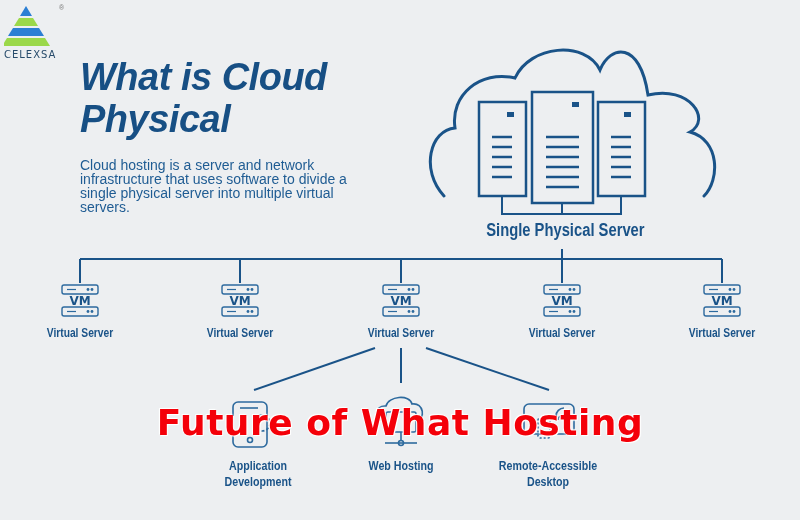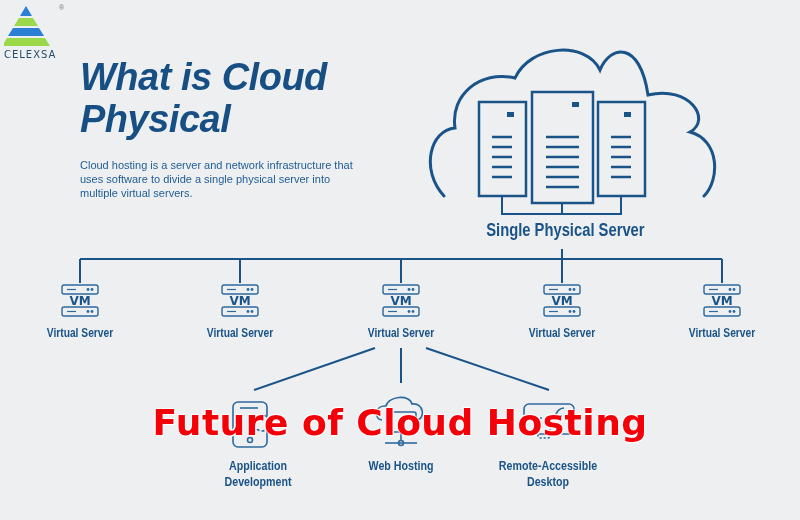--- a/index.html
+++ b/index.html
@@ -2,21 +2,21 @@
 <html><head>
 <meta charset="utf-8">
 <style>
   html, body { margin: 0; padding: 0; }
   body { width: 800px; height: 520px; background: #edeff1; position: relative; overflow: hidden; font-family: "Liberation Sans", sans-serif; color: #1a5388; }
   .abs { position: absolute; }
   #logo { left: 4px; top: 4px; width: 62px; height: 60px; }
   .brand { position: absolute; left: 0; top: 45px; font-size: 10px; letter-spacing: 1px; color: #274b6b; font-family: "DejaVu Sans", sans-serif; }
   .reg { position: absolute; left: 55px; top: 0; font-size: 7px; color: #777; }
   .title { left: 80px; top: 56px; font-size: 38px; font-weight: bold; font-style: italic; line-height: 42px; color: #174f84; letter-spacing: -0.5px; }
-  .desc { left: 80px; top: 158px; width: 280px; font-size: 11px; line-height: 14px; color: #1f5c93; }
+  .desc { left: 80px; top: 158px; width: 280px; font-size: 14px; line-height: 14px; color: #1f5c93; }
   svg.diagram { position: absolute; left: 0; top: 0; }
   .label { position: absolute; font-family: "Liberation Sans", sans-serif; font-weight: bold; color: #1a5388; text-align: center; transform: scaleX(0.82); transform-origin: center; white-space: nowrap; }
   .sps { left: 470px; top: 220px; width: 180px; font-size: 18px; }
   .vs { font-size: 12.5px; width: 100px; top: 326px; }
   .sub { font-size: 13px; width: 140px; line-height: 16px; top: 458px; }
   .overlay { left: 0; width: 800px; top: 402px; text-align: center; font-size: 36px; font-weight: bold; color: #f40009; font-family: "DejaVu Sans", sans-serif; letter-spacing: 0.5px; text-shadow: 0 0 3px #fff, 0 0 2px #fff, 1px 1px 0 #fff, -1px -1px 0 #fff; }
 </style>
 </head>
 <body>
 
@@ -181,13 +181,13 @@
   <div>Development</div>
 </div>
 <div class="label sub" style="left:331px">
   <div>Web Hosting</div>
 </div>
 <div class="label sub" style="left:478px">
   <div>Remote-Accessible</div>
   <div>Desktop</div>
 </div>
 
-<div class="abs overlay">Future of Cloud Hosting</div>
+<div class="abs overlay">Future of What Hosting</div>
 
 </body></html>

